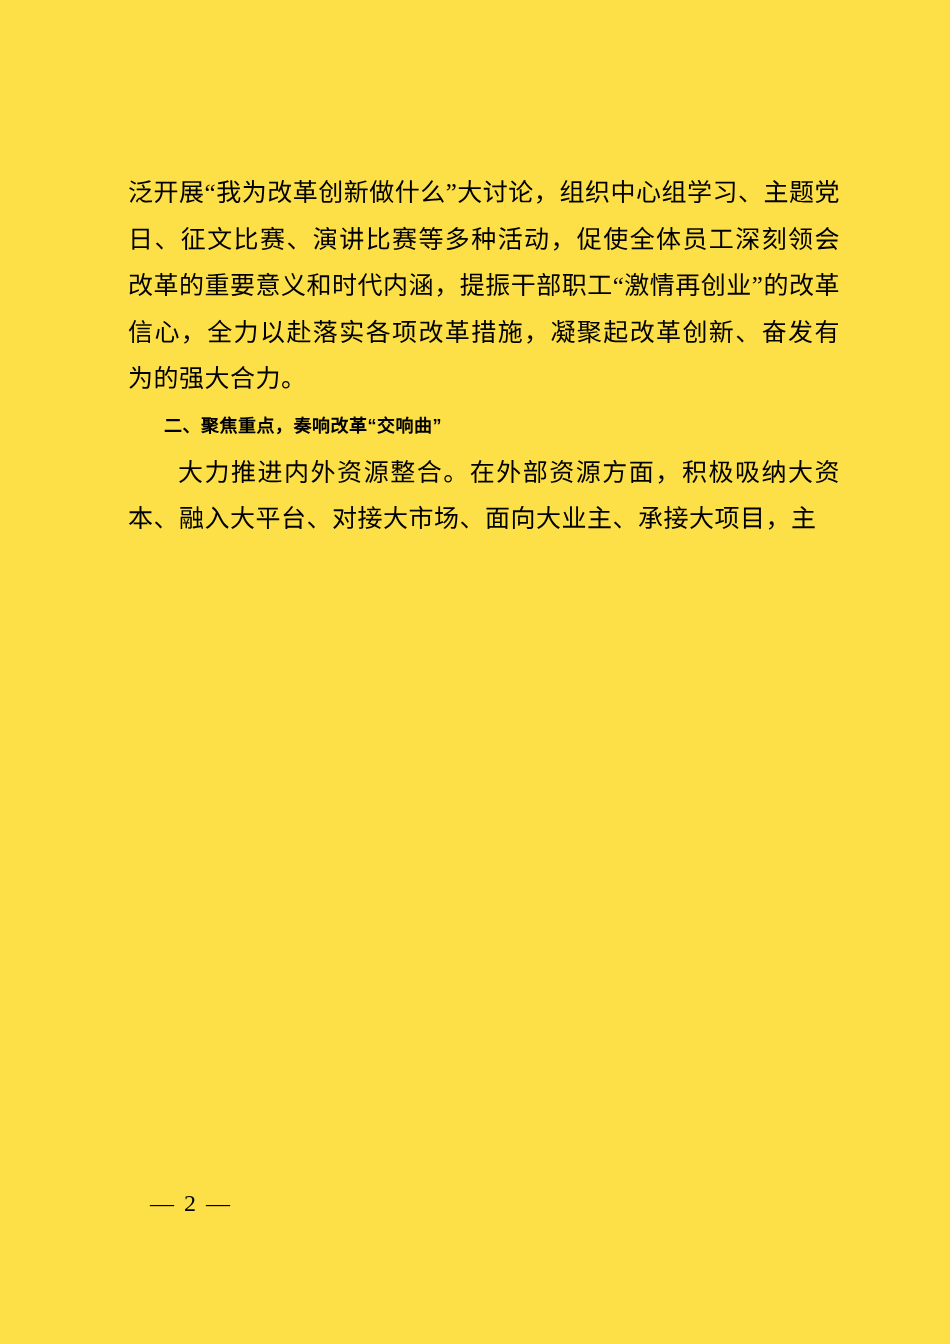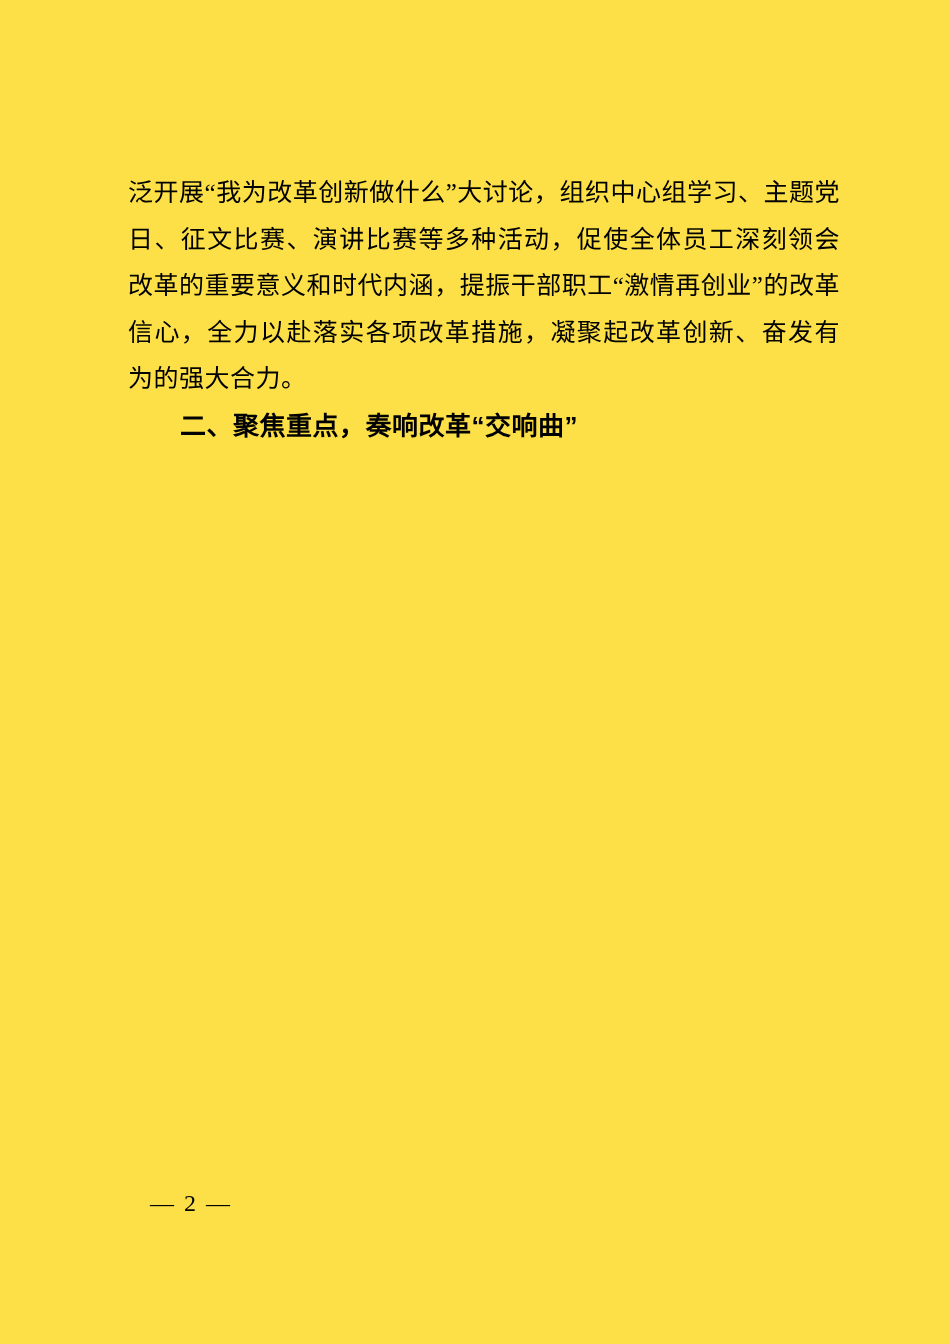--- a/index.html
+++ b/index.html
@@ -31,21 +31,21 @@
     margin: 0;
     padding: 0;
     text-indent: 2em;
   }
   .text-block p.continued {
     text-indent: 0;
   }
   .text-block h2.heading {
     margin: 0;
     padding: 0;
-    font-size: 26px;
+    font-size: 18px;
     font-weight: 700;
     line-height: 46.6px;
     text-indent: 2em;
     text-align: left;
     font-family: "Liberation Sans", "DejaVu Sans", sans-serif;
     letter-spacing: 0.5px;
   }
   .page-number {
     position: absolute;
     left: 150px;
@@ -62,17 +62,18 @@
 
 <div class="page">
 
   <div class="text-block">
     <p class="continued">泛开展“我为改革创新做什么”大讨论，组织中心组学习、主题党日、征文比赛、演讲比赛等多种活动，促使全体员工深刻领会改革的重要意义和时代内涵，提振干部职工“激情再创业”的改革信心，全力以赴落实各项改革措施，凝聚起改革创新、奋发有为的强大合力。</p>
 
     <h2 class="heading">二、聚焦重点，奏响改革“交响曲”</h2>
 
 
 
+    <p>大力推进内外资源整合。在外部资源方面，积极吸纳大资本、融入大平台、对接大市场、面向大业主、承接大项目，主</p>
   </div>
 
   <div class="page-number">— 2 —</div>
 
 </div>
 
 </body></html>

